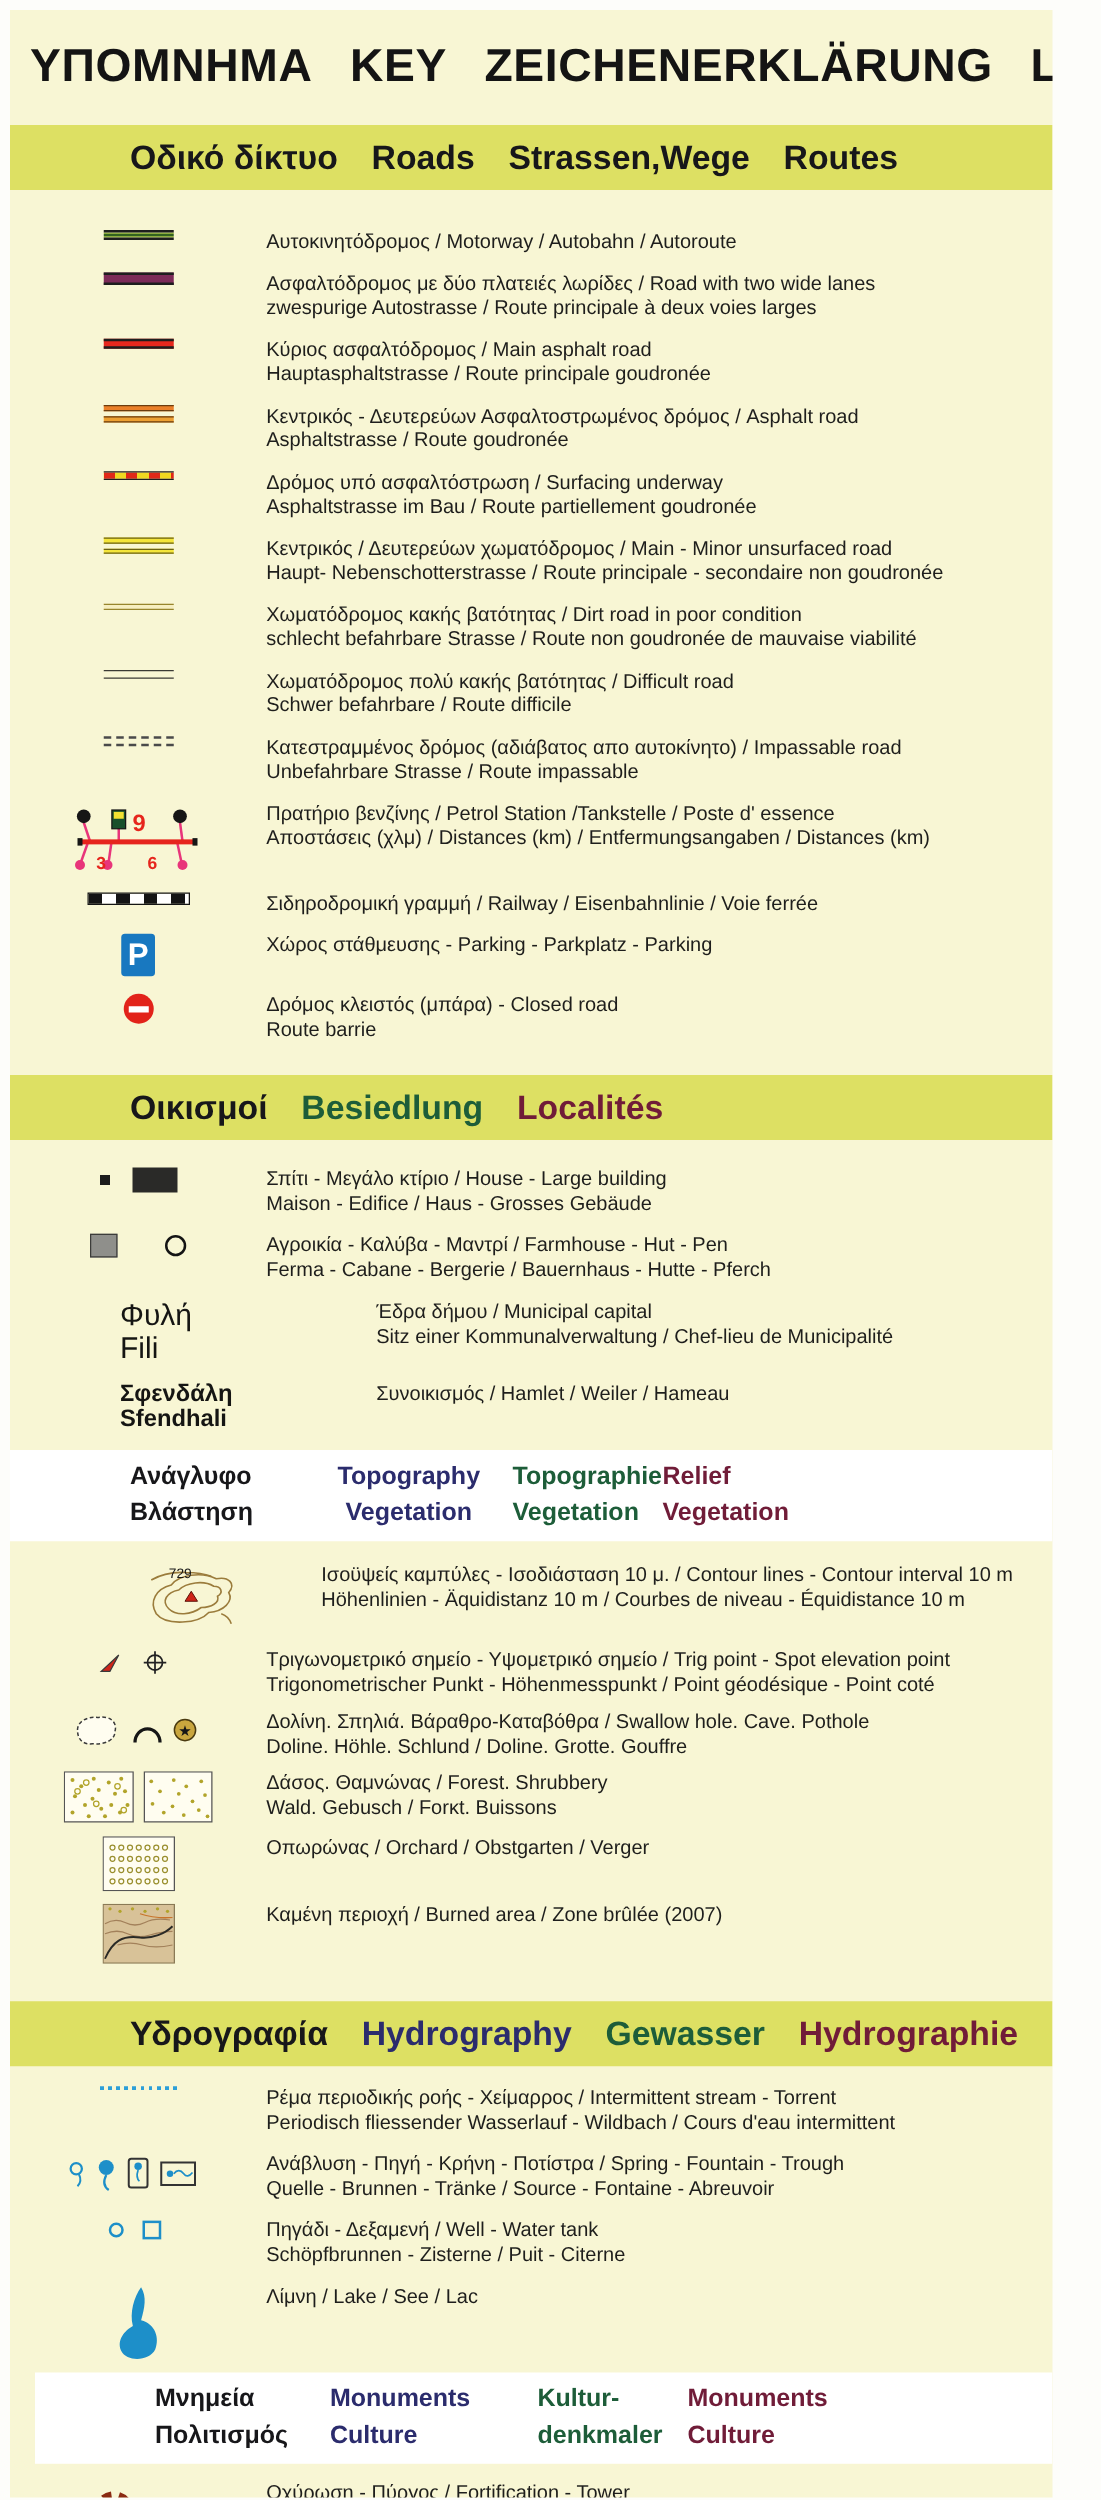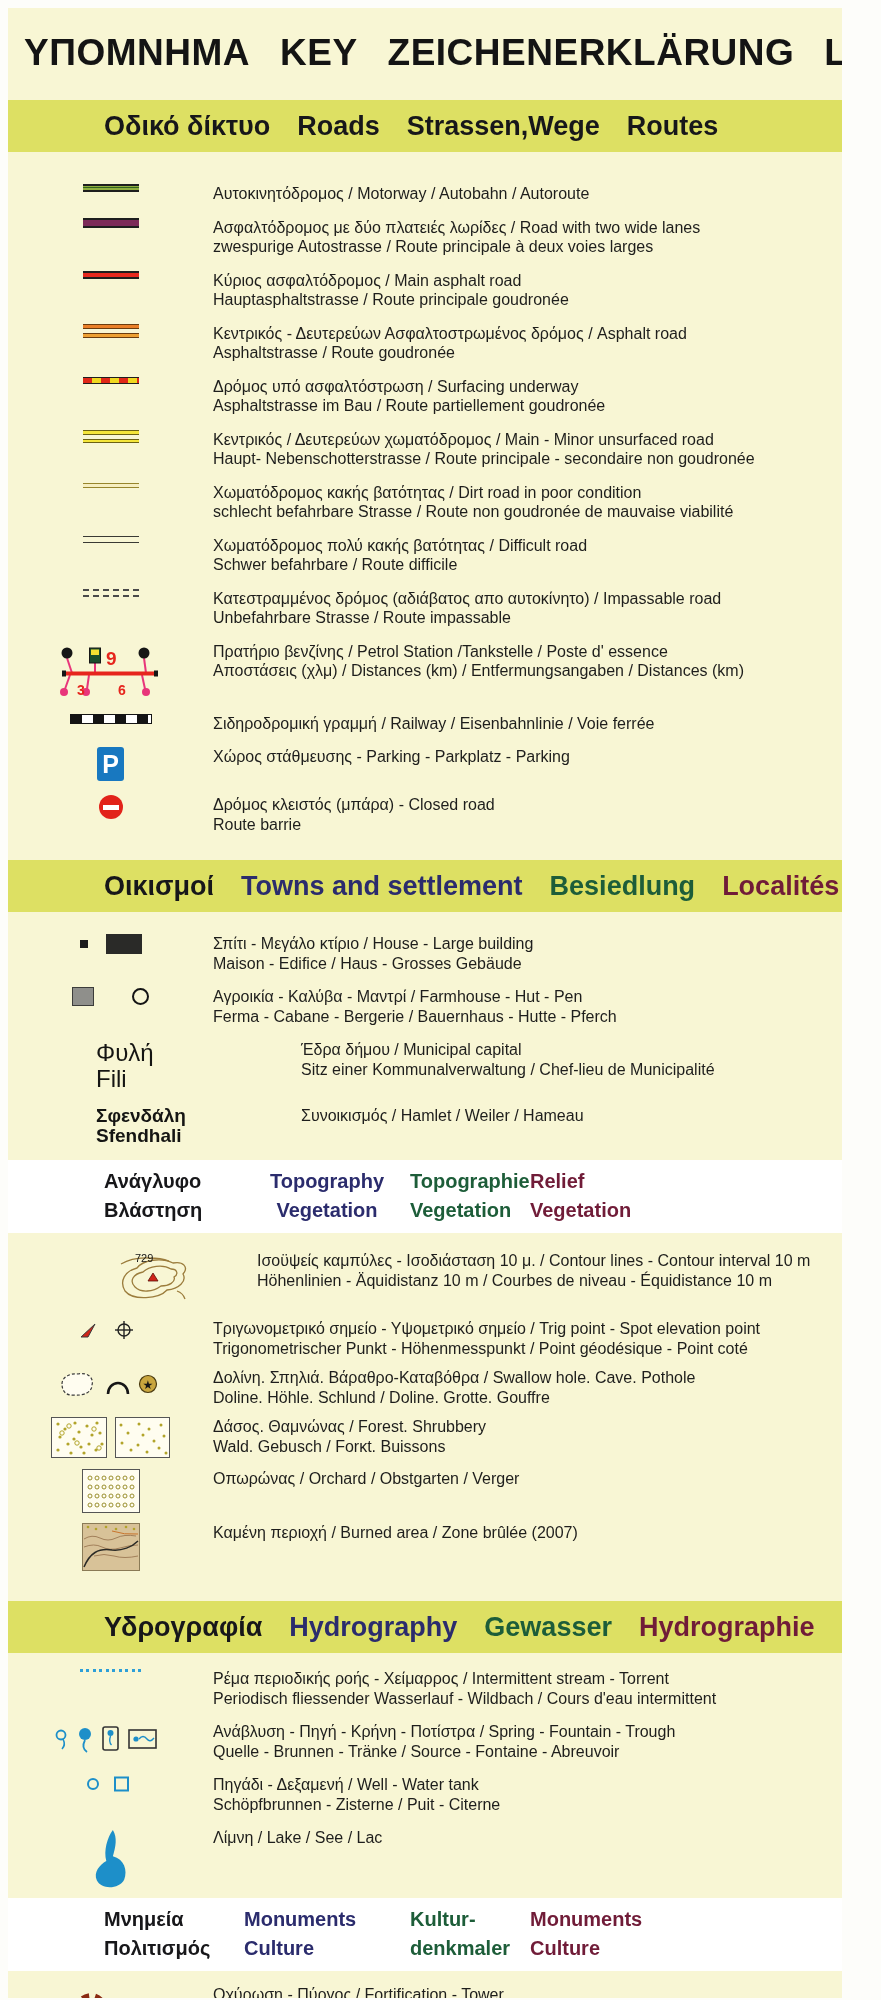--- a/index.html
+++ b/index.html
@@ -235,21 +235,20 @@
         </div>
       <div class="txt">
         <div>Δρόμος κλειστός (μπάρα) - Closed road</div>
         <div>Route barrie</div>
       </div>
     </div>
   </div>
 
   <div class="band">
     <span class="w c-el">Οικισμοί</span>
-    <span class="w c-en">Towns and settlement</span>
     <span class="w c-de">Besiedlung</span>
     <span class="w c-fr">Localités</span>
   </div>
 
   <div class="rows" style="padding-top:22px;">
 
     <div class="row">
       <div class="sym">
           <div class="house-sm"></div>
           <div class="house-lg"></div>
@@ -549,21 +548,21 @@
         <svg width="44" height="62" viewBox="0 0 44 66">
           <path d="M24,2 C29,10 27,20 24,30 C36,33 40,45 36,55 C31,65 12,66 7,56 C3,47 10,39 17,35 C14,24 18,10 24,2 Z" fill="#1d8fc9"></path>
         </svg>
       </div>
       <div class="txt">
           <div>Λίμνη / Lake / See / Lac</div>
         </div>
     </div>
   </div>
 
-  <div class="band2" style="margin-top:6px;">
+  <div class="band2" style="margin-top:6px;margin-left:20px;">
     <div class="bcol c-el" style="width:140px;">
       <span>Μνημεία</span>
       <span>Πολιτισμός</span>
     </div>
     <div class="bcol c-en" style="width:166px;">
       <span>Monuments</span>
       <span>Culture</span>
     </div>
     <div class="bcol c-de" style="width:120px;">
       <span>Kultur-</span>

